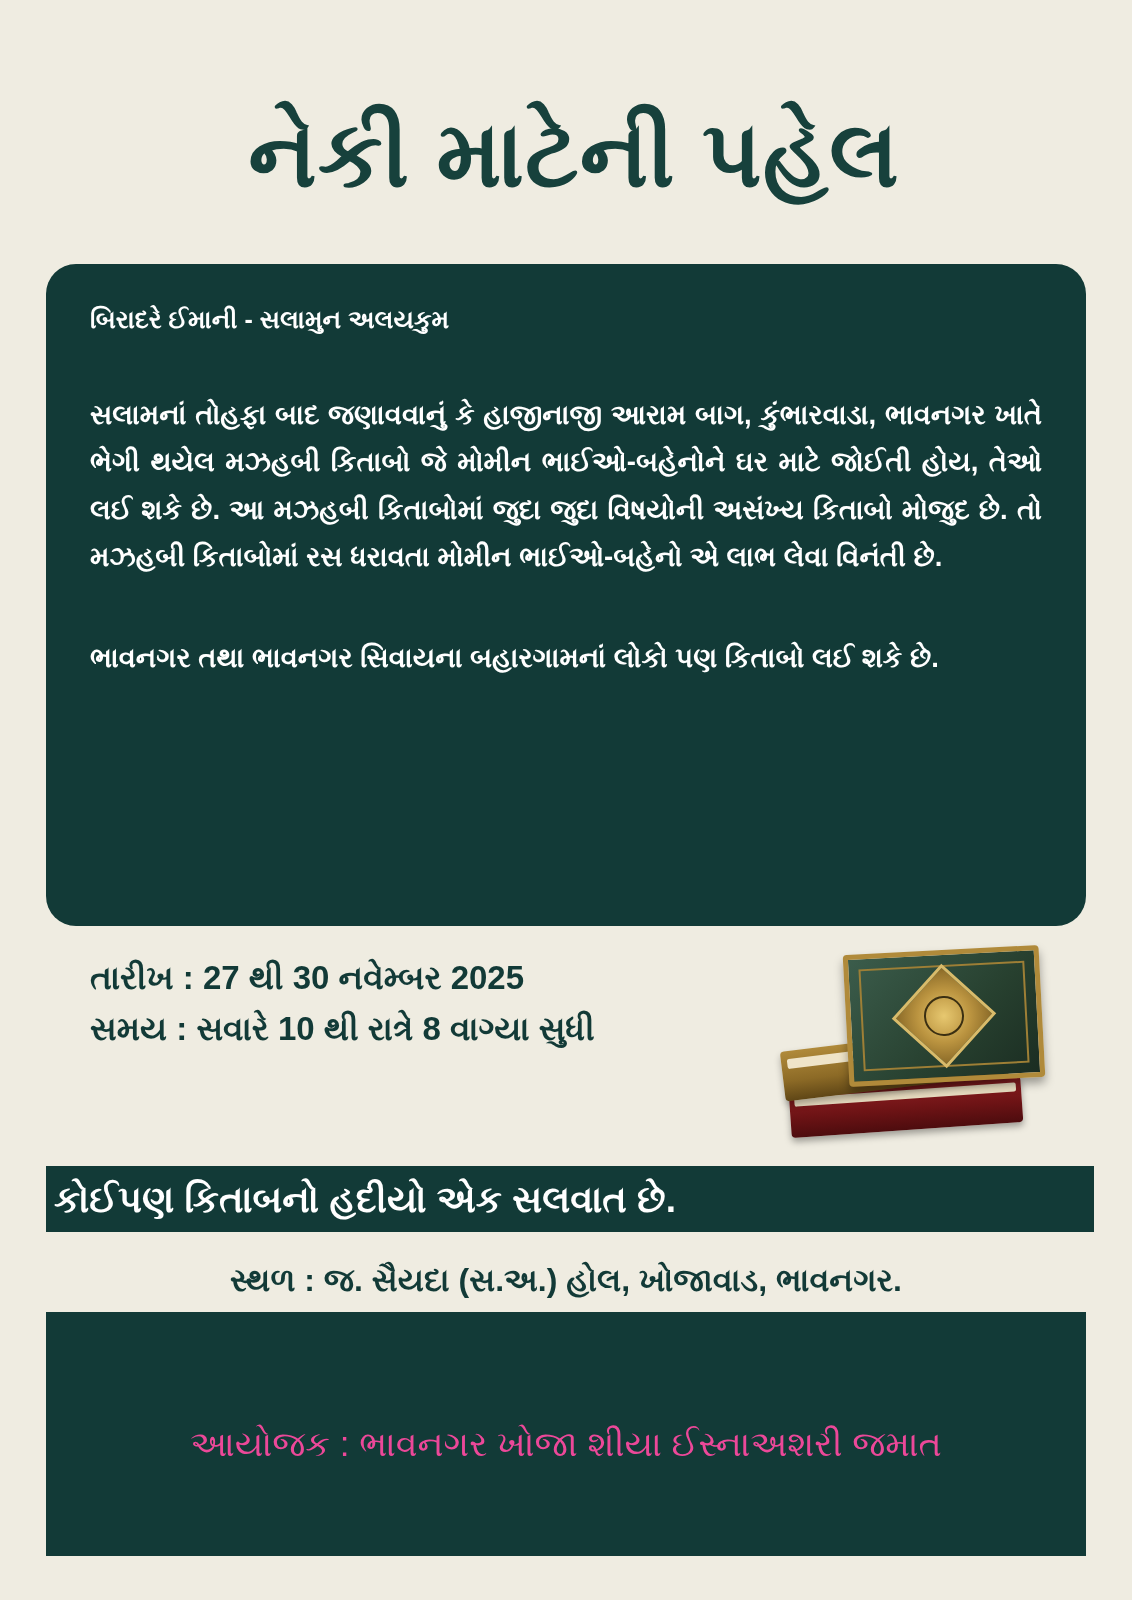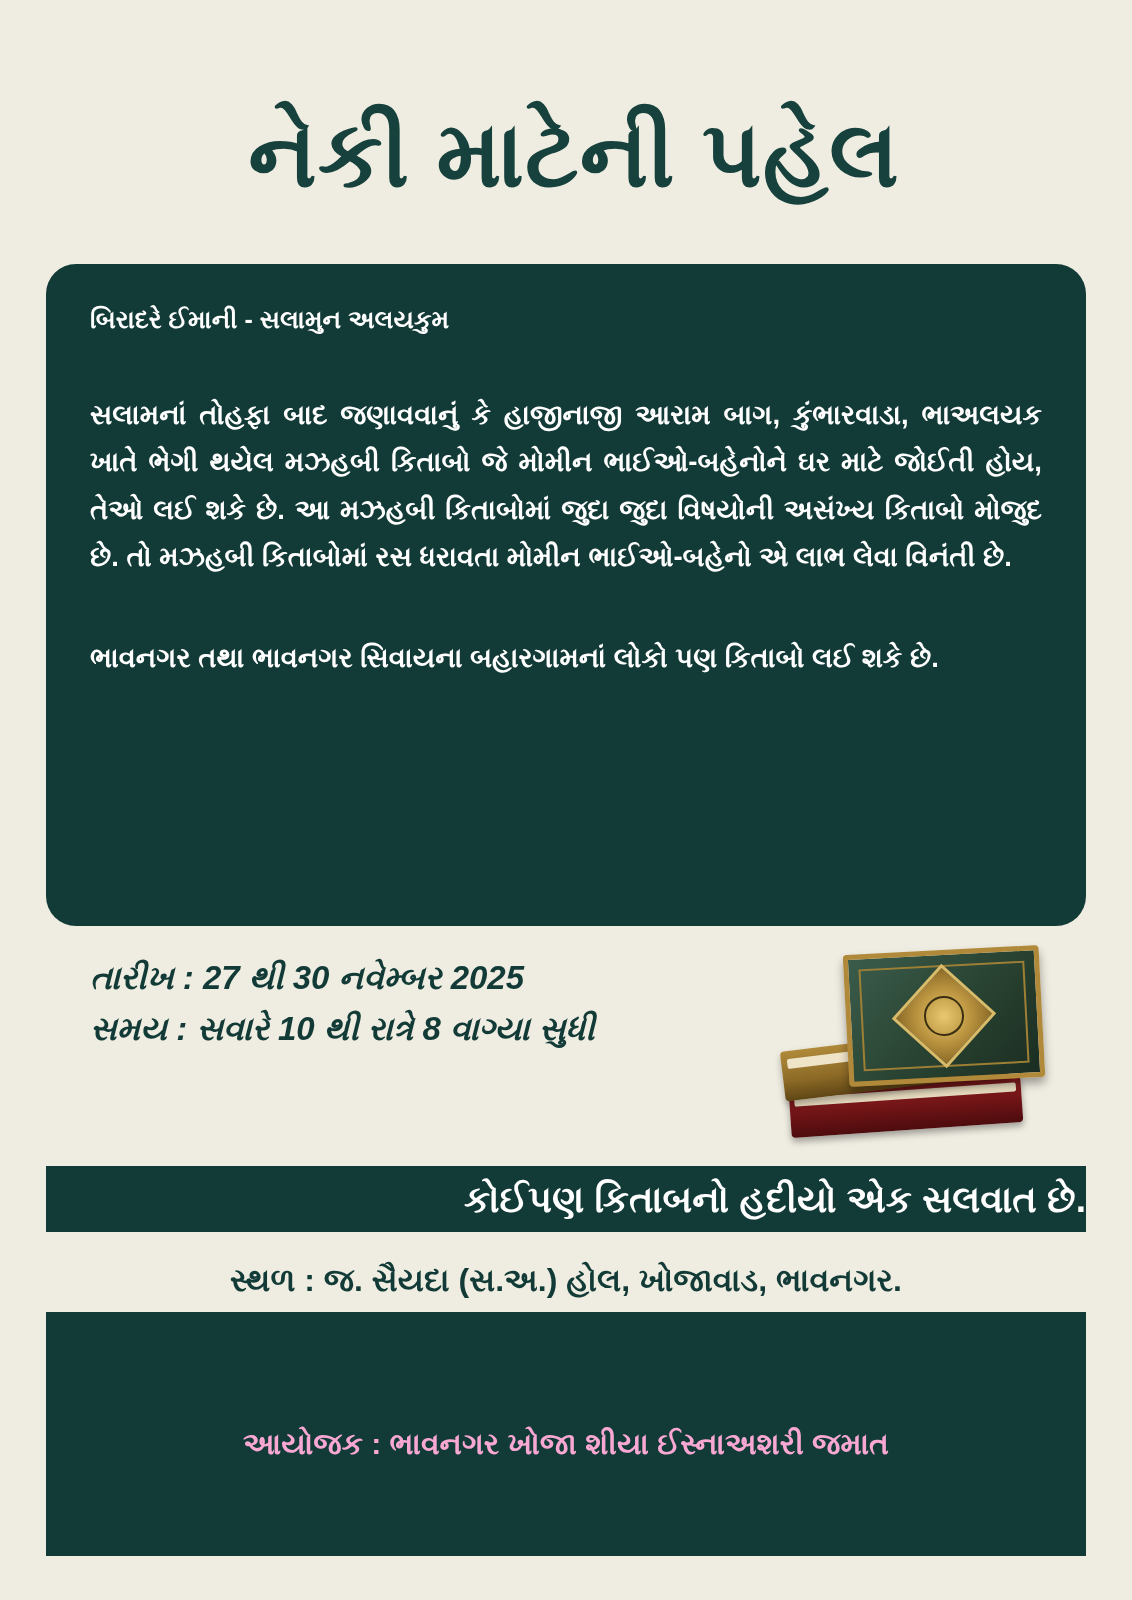--- a/index.html
+++ b/index.html
@@ -82,21 +82,20 @@
   
   .datetime-block {
     position: absolute;
     left: 0;
     top: 882px;
     width: 100%;
     height: 228px;
     box-sizing: border-box;
     padding: 26px 44px 0 44px;
     background: #efece1;
-    font-style: italic;
   }
   .dt-line {
     font-size: 33px;
     font-weight: bold;
     color: #123a37;
     line-height: 1.55;
     margin: 0;
     position: relative;
     z-index: 2;
   }
@@ -186,21 +185,22 @@
   .highlight-strip {
     position: absolute;
     left: 0;
     top: 1122px;
     width: 100%;
     height: 66px;
     background: #123a37;
     color: #ffffff;
     display: flex;
     align-items: center;
-    justify-content: flex-end;
+    justify-content: flex-start;
+    padding-left: 8px;
   }
   .highlight-text {
     font-size: 37px;
     font-weight: bold;
     line-height: 1;
     white-space: nowrap;
   }
 
   
   .venue-block {
@@ -228,40 +228,40 @@
     left: 0;
     top: 1268px;
     width: 100%;
     height: 244px;
     background: #123a37;
     display: flex;
     align-items: center;
     justify-content: center;
   }
   .organizer-text {
-    font-size: 30px;
-    font-weight: bold;
-    color: #f9a8d4;
+    font-size: 35px;
+    font-weight: normal;
+    color: #ec4899;
     white-space: nowrap;
     padding-top: 20px;
   }
 </style>
 </head>
 <body>
 
 <div class="poster">
   <div class="frame">
 
     <div class="title-band">
       <div class="title-text">નેકી માટેની પહેલ</div>
     </div>
 
     <div class="body-block">
       <p class="salutation">બિરાદરે ઈમાની - સલામુન અલયકુમ</p>
-      <p class="para">સલામનાં તોહફા બાદ જણાવવાનું કે હાજીનાજી આરામ બાગ, કુંભારવાડા, ભાઅલયક ખાતે ભેગી થયેલ મઝહબી કિતાબો જે મોમીન ભાઈઓ-બહેનોને ઘર માટે જોઈતી હોય, તેઓ લઈ શકે છે. આ મઝહબી કિતાબોમાં જુદા જુદા વિષયોની અસંખ્ય કિતાબો મોજુદ છે. તો મઝહબી કિતાબોમાં રસ ધરાવતા મોમીન ભાઈઓ-બહેનો એ લાભ લેવા વિનંતી છે.</p>
+      <p class="para">સલામનાં તોહફા બાદ જણાવવાનું કે હાજીનાજી આરામ બાગ, કુંભારવાડા, ભાવનગર ખાતે ભેગી થયેલ મઝહબી કિતાબો જે મોમીન ભાઈઓ-બહેનોને ઘર માટે જોઈતી હોય, તેઓ લઈ શકે છે. આ મઝહબી કિતાબોમાં જુદા જુદા વિષયોની અસંખ્ય કિતાબો મોજુદ છે. તો મઝહબી કિતાબોમાં રસ ધરાવતા મોમીન ભાઈઓ-બહેનો એ લાભ લેવા વિનંતી છે.</p>
       <p class="para">ભાવનગર તથા ભાવનગર સિવાયના બહારગામનાં લોકો પણ કિતાબો લઈ શકે છે.</p>
     </div>
 
     <div class="books">
       <div class="book book-bottom"></div>
       <div class="book book-mid"></div>
       <div class="book book-top">
         <div class="inner-frame"></div>
         <div class="medallion"></div>
       </div>

